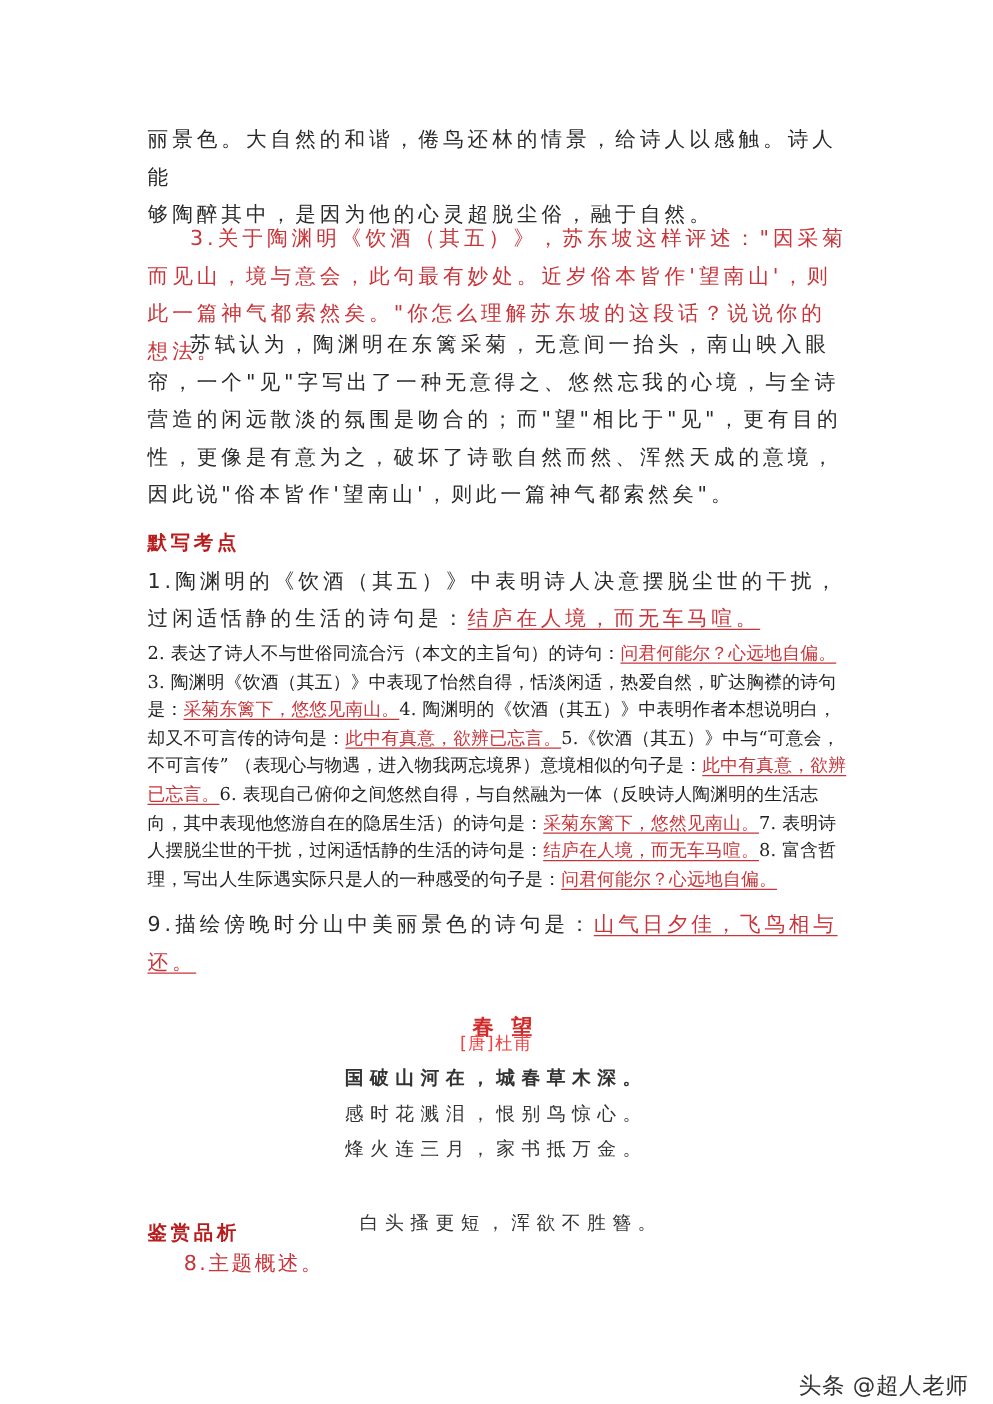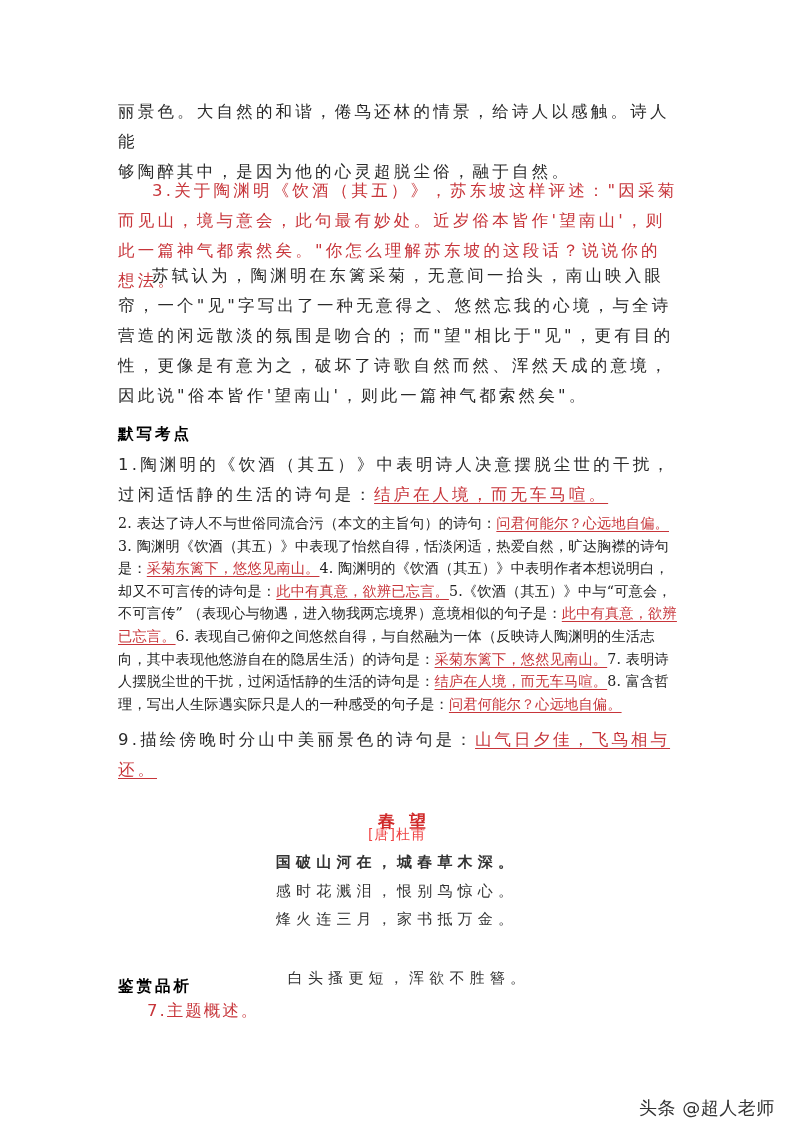--- a/index.html
+++ b/index.html
@@ -2,21 +2,21 @@
 <html><head>
   <meta charset="utf-8">
   <style>
     html, body { margin: 0; padding: 0; background: #ffffff; }
     body { width: 794px; height: 1123px; position: relative; overflow: hidden;
            font-family: "DejaVu Sans", "Liberation Sans", sans-serif; color: #2a2a2a; }
     .page { position: absolute; left: 0; top: 0; width: 794px; height: 1123px; }
     .p { position: absolute; left: 118px; width: 560px; font-size: 16.5px; letter-spacing: 3.2px; line-height: 30px; margin: 0; }
     .p.indent { text-indent: 34px; }
     .red { color: #c7353a; }
-    .orange-head { position: absolute; left: 118px; font-size: 15.5px; font-weight: bold; color: #000000; letter-spacing: 3px; margin: 0; }
+    .orange-head { position: absolute; left: 118px; font-size: 15.5px; font-weight: bold; color: #b91c1c; letter-spacing: 3px; margin: 0; }
     .serif { position: absolute; left: 118px; width: 562px; font-family: "DejaVu Serif", "Liberation Serif", serif;
              font-size: 14.2px; line-height: 22.6px; letter-spacing: 0.2px; color: #222; margin: 0; }
     .ans { color: #c7353a; text-decoration: underline; text-decoration-color: #c7353a; text-underline-offset: 3px; }
     .ans-s { color: #c7353a; text-decoration: underline; text-decoration-color: #c7353a; text-underline-offset: 3px; letter-spacing: 3px; }
     .poem-title { position: absolute; left: 0; width: 794px; top: 798px; text-align: center; font-size: 17px; font-weight: bold; color: #d02a2a; letter-spacing: 14px; margin: 12px; }
     .poem-author { position: absolute; left: 0; width: 794px; top: 826px; text-align: center; font-size: 14px; color: #ef4444; letter-spacing: 1px; margin: 0; }
     .poem-line { position: absolute; left: 0; width: 794px; text-align: center; font-size: 15px; color: #333; letter-spacing: 5.2px; margin: 0; }
     .sub-item { position: absolute; left: 147px; top: 1000px; font-size: 16.5px; color: #c7353a; letter-spacing: 2px; margin: 0; }
     .watermark { position: absolute; left: 627px; top: 1084px; font-size: 18px; color: #333; letter-spacing: 0.5px;
                  text-shadow: 0 0 2px #fff, 0 0 3px #fff; margin: 12px; }
@@ -50,16 +50,16 @@
   </p>
 
   <p class="poem-title">春望</p>
   <p class="poem-author">[唐]杜甫</p>
   <p class="poem-line" style="top:853px;font-weight:bold;">国破山河在，城春草木深。</p>
   <p class="poem-line" style="top:882px;">感时花溅泪，恨别鸟惊心。</p>
   <p class="poem-line" style="top:910px;">烽火连三月，家书抵万金。</p>
   <p class="poem-line" style="top:969px;margin-left:12px;">白头搔更短，浑欲不胜簪。</p>
 
   <p class="orange-head" style="top:976px;">鉴赏品析</p>
-  <p class="sub-item">7.主题概述。</p>
+  <p class="sub-item">8.主题概述。</p>
 
   <p class="watermark">头条 @超人老师</p>
 </div>
 
 </body></html>

